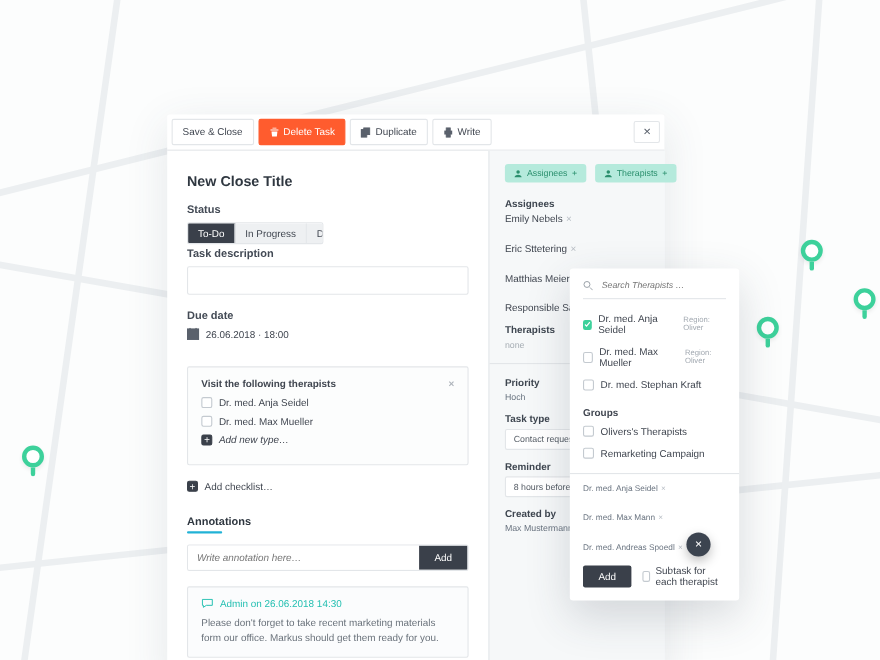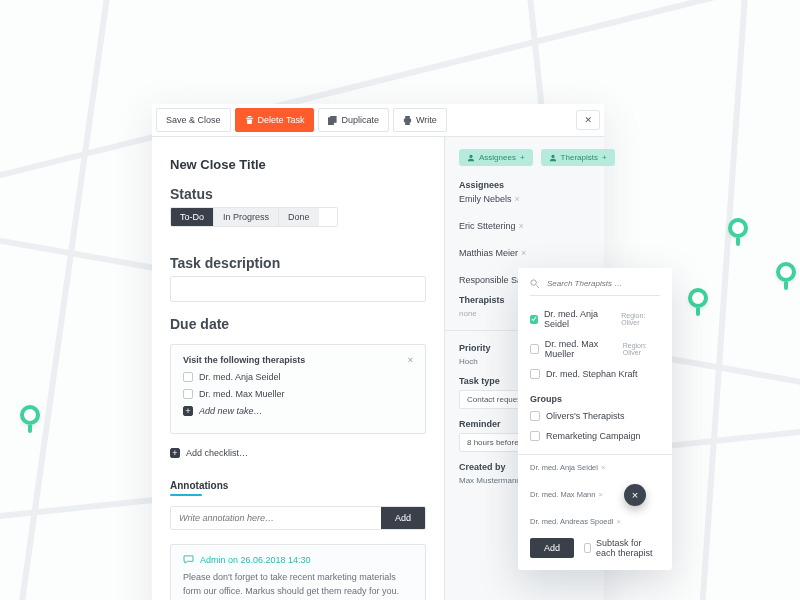--- a/index.html
+++ b/index.html
@@ -26,28 +26,28 @@
   .toolbar{display:flex;align-items:center;border-bottom:1px solid var(--grey-light);padding:4px}
   .tb-btn{display:flex;align-items:center;gap:4px;padding:6px 9px;border:1px solid var(--grey-light);border-radius:2px;background:#fff;margin-right:4px;cursor:pointer}
   .tb-btn.delete{background:var(--orange);border-color:var(--orange)}
   .tb-btn.delete span{color:#fff}
   .tb-btn svg{width:9px;height:9px}
   .toolbar .close{margin-left:auto;padding:4px 7px;border:1px solid var(--grey-light);border-radius:2px;cursor:pointer}
   .body{display:flex}
   .left{flex:1;padding:16px 18px 22px 18px}
   .right{width:160px;background:var(--panel-bg);padding:12px 14px 22px 14px;border-left:1px solid var(--grey-light)}
   h2{font-size:13px;font-weight:600;margin:4px 0 14px 0;color:#2f3740}
-  .lbl{font-size:14px;font-weight:600;color:#434a55;margin:6px 0 5px 0}
-  .seg{display:flex;border:1px solid var(--grey-light);width:168px;border-radius:2px;overflow:hidden}
+  .lbl{font-size:10px;font-weight:600;color:#434a55;margin:6px 0 5px 0}
+  .seg{display:flex;border:1px solid var(--grey-light);width:124px;border-radius:2px;overflow:hidden}
   .seg div{flex:none;padding:4px 9px;background:var(--grey-lighter);border-right:1px solid var(--grey-light)}
   .seg div:last-child{border-right:none}
   .seg .on{background:var(--dark)}.seg .on span{color:#fff}
   .input{width:100%;height:26px;border:1px solid var(--grey-light);border-radius:2px;background:#fff}
   .date-row{display:flex;align-items:center;gap:6px;color:#505760}
-  .card{margin-top:12px;border:1px solid var(--grey-light);border-radius:2px;background:#fcfdfd;padding:10px 12px}
+  .card{margin-top:24px;border:1px solid var(--grey-light);border-radius:2px;background:#fcfdfd;padding:10px 12px}
   .card-title{display:flex;align-items:center;font-weight:600;color:#3b4650}
   .card-title .x{margin-left:auto;color:#aeb4bb}
   .cl-item{display:flex;align-items:center;gap:6px;margin:7px 0;color:#5a616a}
   .box{width:10px;height:10px;border:1px solid #c4cad0;border-radius:2px;background:#fff}
   .box.plus{background:var(--dark);border-color:var(--dark);color:#fff;text-align:center;line-height:9px;font-size:9px}
   .addck{display:flex;align-items:center;gap:6px;margin-top:14px;color:#5a616a}
   .sec-title{margin-top:22px;font-weight:600;font-size:10px;color:#2f3740}
   .underline{width:32px;height:2px;background:var(--blue-line);border-radius:2px;margin:3px 0 10px 0}
   .ann-in{display:flex;border:1px solid var(--grey-light);border-radius:2px;overflow:hidden}
   .ann-in input{flex:1;border:none;outline:none;padding:6px 8px;font-style:italic;color:#9199a1}
@@ -62,21 +62,21 @@
   .pill span{color:#2a8f6d;font-size:8px}
   .r-lbl{font-weight:600;color:#3e4650;margin:10px 0 4px 0}
   .chips{display:flex;flex-wrap:wrap;gap:17px}
   .chip{font-size:8px;color:#6b7681}
   .chip .x{color:#b7bdc4;margin-left:3px}
   .muted{color:#a6adb4;font-size:8px}
   .sel{display:flex;align-items:center;justify-content:space-between;background:#fff;border:1px solid var(--grey-light);border-radius:2px;padding:4px 7px;margin-top:3px}
   .sel span{font-size:8px;color:#555c65}
   .caret{width:0;height:0;border-left:3px solid transparent;border-right:3px solid transparent;border-top:4px solid #7e858e}
   
-  .pop{position:absolute;left:518px;top:268px;width:154px;background:#fff;border-radius:3px;box-shadow:0 14px 40px rgba(50,60,80,.18);padding:10px 0 12px 0}
+  .pop{position:absolute;left:518px;top:244px;width:154px;background:#fff;border-radius:3px;box-shadow:0 14px 40px rgba(50,60,80,.18);padding:10px 0 12px 0}
   .search{display:flex;align-items:center;gap:6px;margin:0 12px 8px 12px;border-bottom:1px solid var(--grey-light);padding-bottom:6px}
   .search input{border:none;outline:none;font-style:italic;font-size:8px;color:#98a0a8;flex:1}
   .opt{display:flex;align-items:center;gap:6px;padding:5px 12px}
   .opt .reg{margin-left:auto;font-size:7px;color:#a1a8b0}
   .check-on{width:9px;height:9px;border-radius:2px;background:var(--green);display:flex;align-items:center;justify-content:center}
   .check-on svg{width:6px;height:6px}
   .ghead{font-weight:700;margin:10px 12px 2px 12px}
   .sep{height:1px;background:var(--grey-light);margin:8px 0}
   .selchips{display:flex;flex-wrap:wrap;gap:18px;margin:6px 12px 0 12px}
   .selchips span{font-size:7.5px;color:#6a7480}
@@ -153,41 +153,50 @@
     <div class="left">
       <h2>New Close Title</h2>
 
       <div class="lbl">Status</div>
       <div class="seg">
         <div class="on"><span>To-Do</span></div>
         <div><span>In Progress</span></div>
         <div><span>Done</span></div>
       </div>
 
-      <div class="lbl" style="margin-top:28px">Task description</div>
+      <div class="lbl" style="margin-top:4px">Task description</div>
       <div class="input" title=""></div>
 
       <div class="lbl" style="margin-top:14px">Due date</div>
+      <div class="date-row">
+        <svg class="ic-d" width="11" height="11" viewBox="0 0 10 10">
+            <rect x="0" y="1" width="10" height="9" fill="none" stroke="#5a616c"></rect>
+            <rect x="0" y="1" width="10" height="2"></rect>
+            <rect x="2" y="0" width="1" height="2"></rect>
+            <rect x="7" y="0" width="1" height="2"></rect>
+          </svg>
+        <span>26.06.2018 · 18:00</span>
+      </div>
 
       <div class="card">
         <div class="card-title">
           <span>Visit the following therapists</span>
           <span class="x">×</span>
         </div>
         <div class="cl-item">
             <div class="box"></div>
             <span>Dr. med. Anja Seidel</span>
           </div>
         <div class="cl-item">
             <div class="box"></div>
             <span>Dr. med. Max Mueller</span>
           </div>
         <div class="cl-item" style="font-style:italic;color:#9aa1a9">
             <div class="box plus">+</div>
-            <span>Add new take…</span>
+            <span>Add new type…</span>
           </div>
       </div>
 
       <div class="addck">
         <div class="box plus">+</div>
         <span>Add checklist…</span>
       </div>
 
       <div class="sec-title">Annotations</div>
       <div class="underline"></div>

